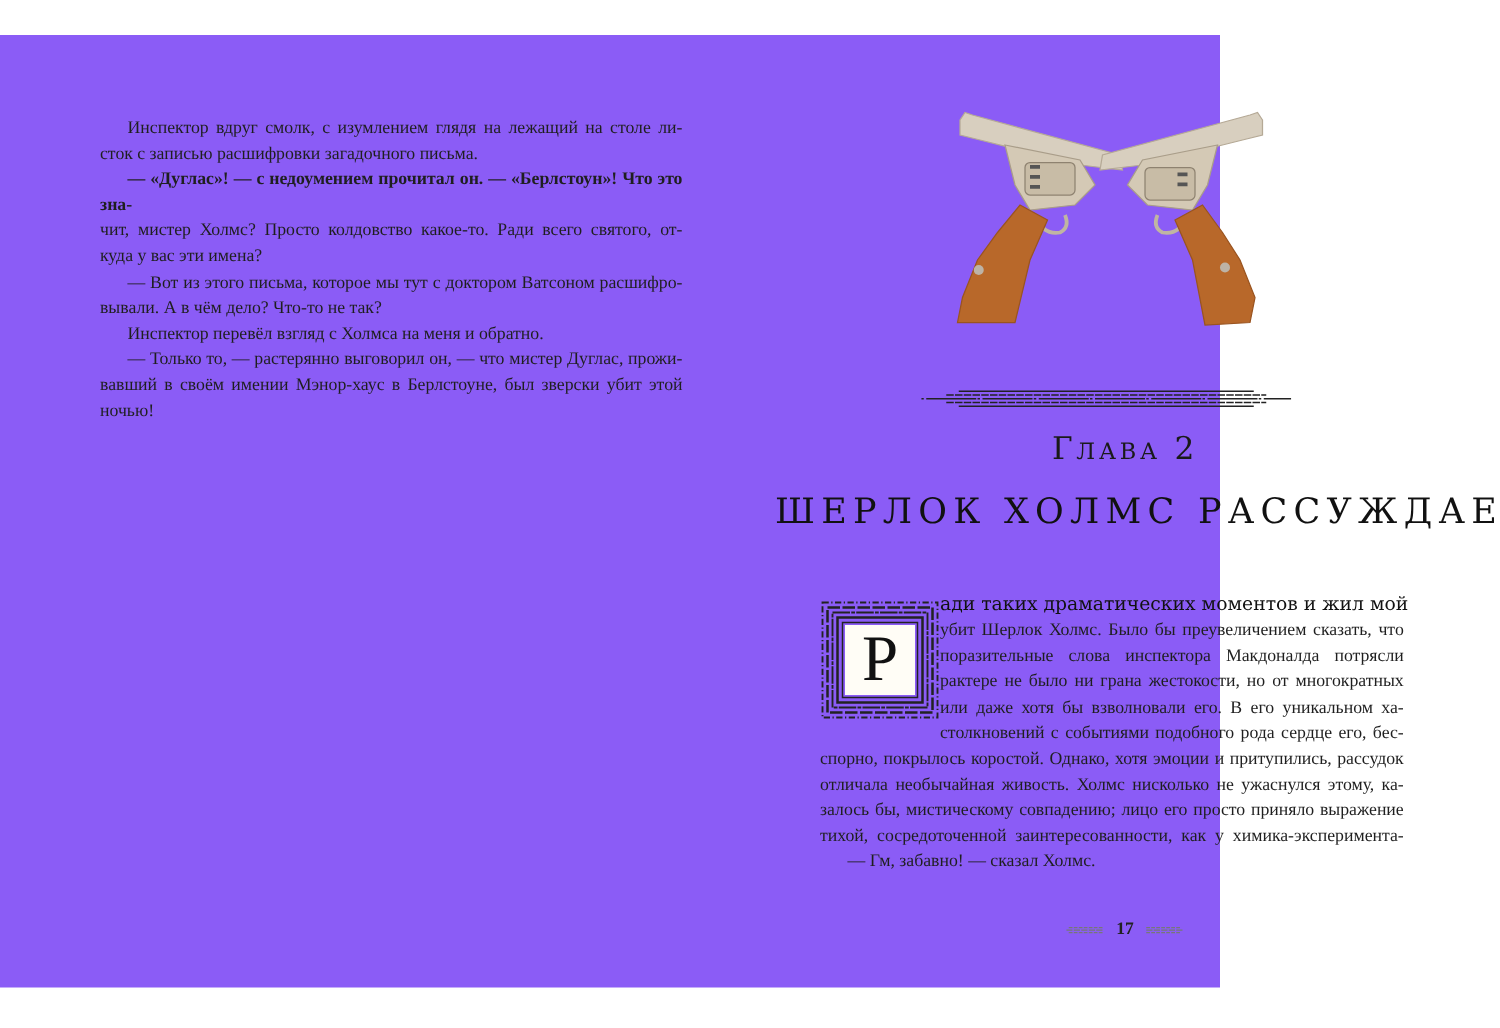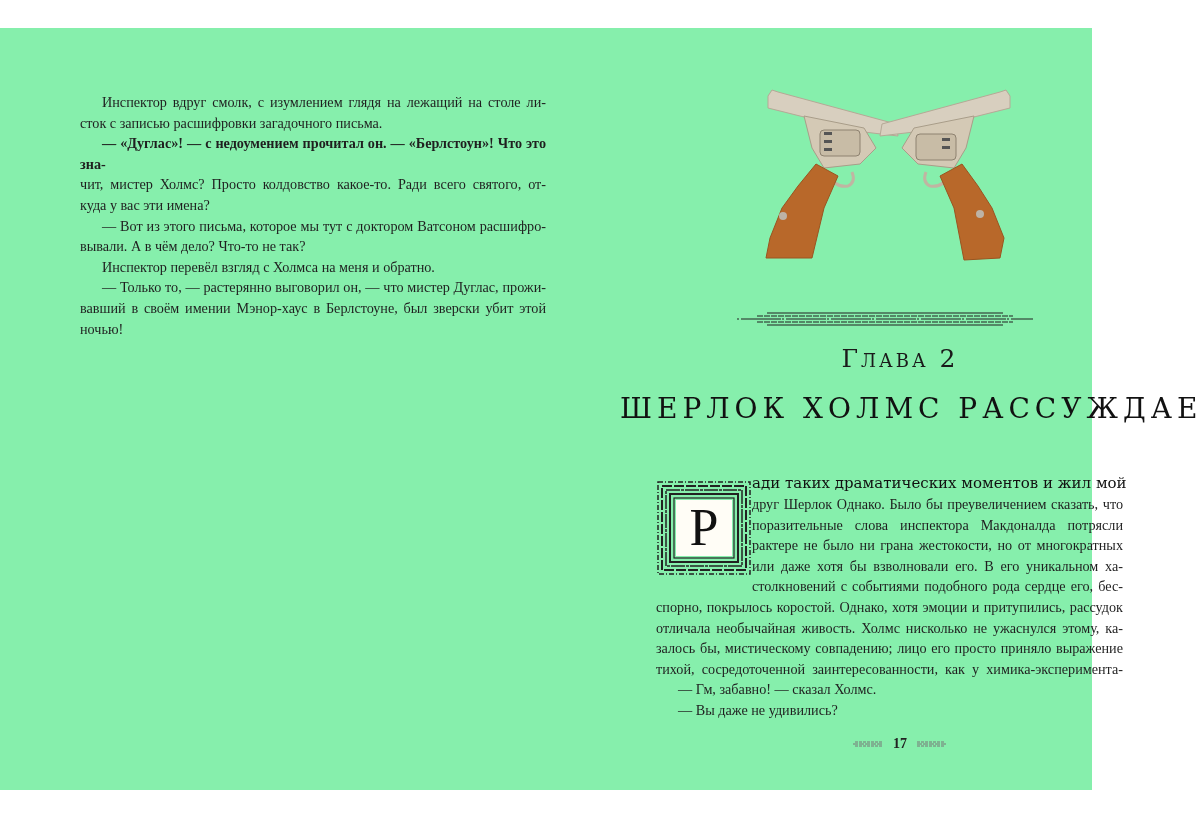--- a/index.html
+++ b/index.html
@@ -1,19 +1,19 @@
 <!DOCTYPE html>
 <html><head>
 <meta charset="utf-8">
 <style>
   html, body { margin: 0; padding: 0; background: #ffffff; }
   body { width: 1200px; height: 822px; position: relative; overflow: hidden; }
   .spread {
-    position: absolute; left: 0; top: 28px; width: 1092px; height: 762px;
-    background: #86efac;
+    position: absolute; left: 0; top: 28px; width: 976px; height: 762px;
+    background: #8b5cf6;
   }
   .page { position: absolute; top: 0; height: 762px; }
   .page-left { left: 0; width: 600px; }
   .page-right { left: 600px; width: 600px; }
 
   .body-text {
     font-family: "Liberation Serif", "DejaVu Serif", serif;
     font-size: 14.2px; line-height: 20.6px; color: #1f1f1f;
     text-align: justify; hyphens: manual;
   }
@@ -139,31 +139,30 @@
             <rect x="18" y="18" width="60" height="60" stroke-width="1.2"></rect>
           </g>
           <rect x="20" y="20" width="56" height="56" fill="#fffdf6"></rect>
         </svg>
         <div class="dropcap-letter">Р</div>
       </div>
 
       <div class="first-line">ади таких драматических моментов и жил мой</div>
 
       <div class="indent-block">
-        <p class="ind" style="text-align-last: justify;">друг Шерлок Однако. Было бы преувеличением сказать, что</p>
+        <p class="ind" style="text-align-last: justify;">убит Шерлок Холмс. Было бы преувеличением сказать, что</p>
         <p class="ind" style="text-align-last: justify;">поразительные слова инспектора Макдоналда потрясли</p>
         <p class="ind" style="text-align-last: justify;">рактере не было ни грана жестокости, но от многократных</p>
         <p class="ind" style="text-align-last: justify;">или даже хотя бы взволновали его. В его уникальном ха-</p>
         <p class="ind" style="text-align-last: justify;">столкновений с событиями подобного рода сердце его, бес-</p>
         <p class="noindent" style="text-align-last: justify;">спорно, покрылось коростой. Однако, хотя эмоции и притупились, рассудок</p>
         <p class="noindent" style="text-align-last: justify;">отличала необычайная живость. Холмс нисколько не ужаснулся этому, ка-</p>
         <p class="noindent" style="text-align-last: justify;">залось бы, мистическому совпадению; лицо его просто приняло выражение</p>
         <p class="noindent" style="text-align-last: justify;">тихой, сосредоточенной заинтересованности, как у химика-эксперимента-</p>
         <p>— Гм, забавно! — сказал Холмс.</p>
-        <p>— Вы даже не удивились?</p>
       </div>
     </div>
 
     <div class="folio">
       <svg width="32" height="8" viewBox="0 0 32 8">
         <g stroke="#777" stroke-width="1">
           <line x1="2" y1="2" x2="30" y2="2" stroke-dasharray="3 1"></line>
           <line x1="0" y1="4" x2="30" y2="4" stroke-dasharray="5 1"></line>
           <line x1="2" y1="6" x2="30" y2="6" stroke-dasharray="3 1"></line>
         </g>

